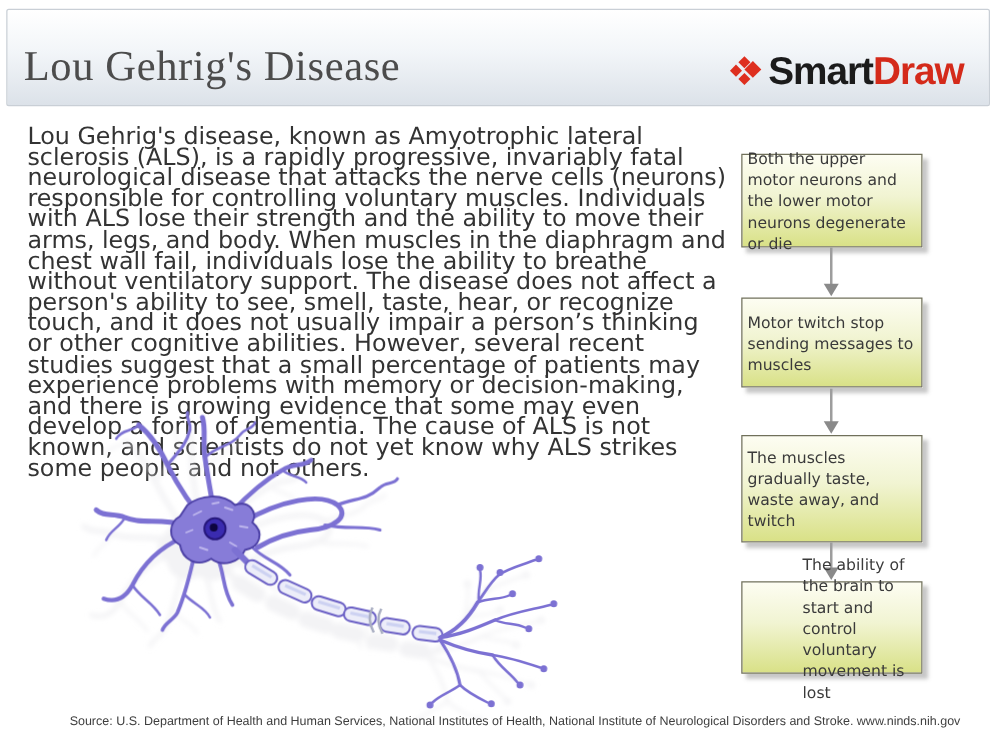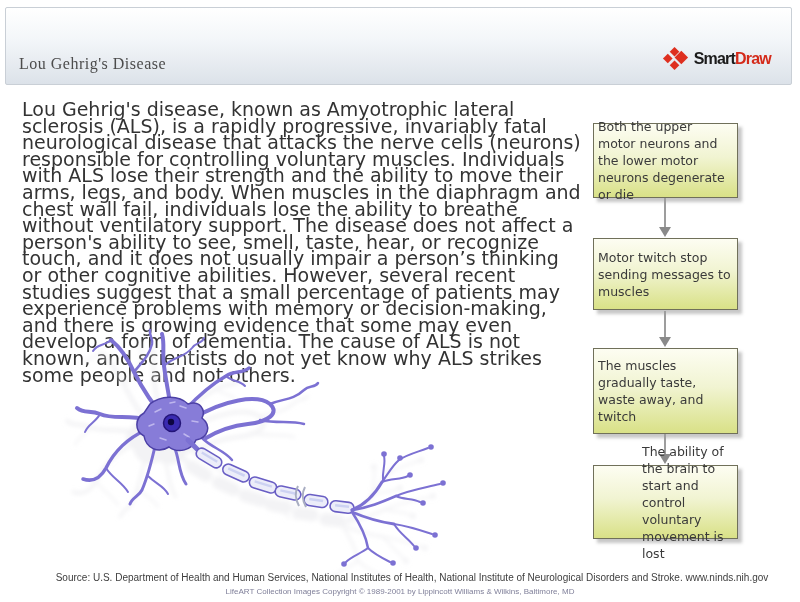--- a/index.html
+++ b/index.html
@@ -10,27 +10,27 @@
 
   
   .band {
     position:absolute; left:5px; top:7px; width:787px; height:78px;
     box-sizing:border-box; border:1px solid #c9cfd6; border-radius:2px;
     background:linear-gradient(180deg,#ffffff 0%,#f3f6f9 42%,#dce2e9 100%);
     display:flex; justify-content:space-between; align-items:flex-end;
     padding:0 20px 11px 13px;
   }
   .title {
-    font-family:"Liberation Serif", serif; font-size:16px; color:#4c4c4c;
+    font-family:"Liberation Serif", serif; font-size:34px; color:#4c4c4c;
     letter-spacing:0.5px;
   }
   .logo { display:flex; align-items:center; gap:5px; margin-bottom:1px; }
   .logo-text {
     font-family:"Liberation Sans", sans-serif; font-weight:bold;
-    font-size:16px; letter-spacing:-0.8px; line-height:1;
+    font-size:31px; letter-spacing:-0.8px; line-height:1;
   }
   .logo-smart { color:#1b1b1b; }
   .logo-draw  { color:#d42a1a; }
 
   
   .intro {
     position:absolute; left:22px; top:101px; width:562px;
     font-size:19px; line-height:16.6px; color:#333333;
   }
 
@@ -195,15 +195,14 @@
           <circle cx="292" cy="238" r="2.8"></circle>
             <circle cx="332" cy="128" r="2.8"></circle>
         </g>
       </g>
     </defs>
     <use href="#neuron-art" transform="translate(-10,13)" filter="url(#shadowize)"></use>
     <use href="#neuron-art"></use>
   </svg>
 
   <div class="src">Source: U.S. Department of Health and Human Services, National Institutes of Health, National Institute of Neurological Disorders and Stroke.  www.ninds.nih.gov</div>
-  <div class="copy">LifeART Collection Images Copyright © 1989-2001 by Lippincott Williams &amp; Wilkins, Baltimore, MD</div>
 
 </div>
 
 </body></html>

